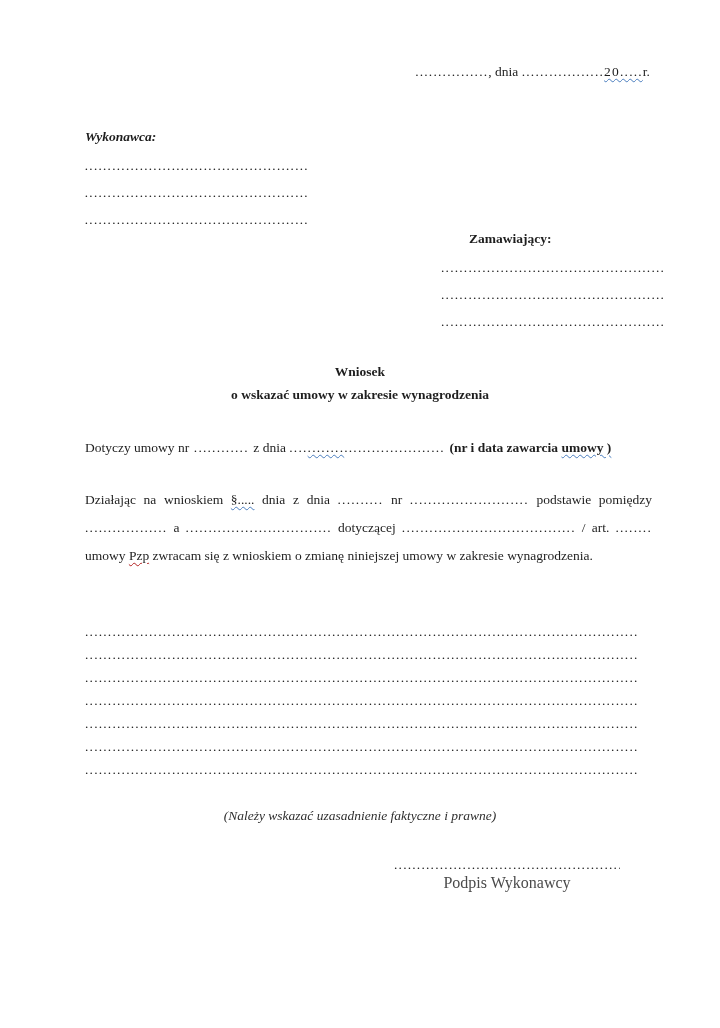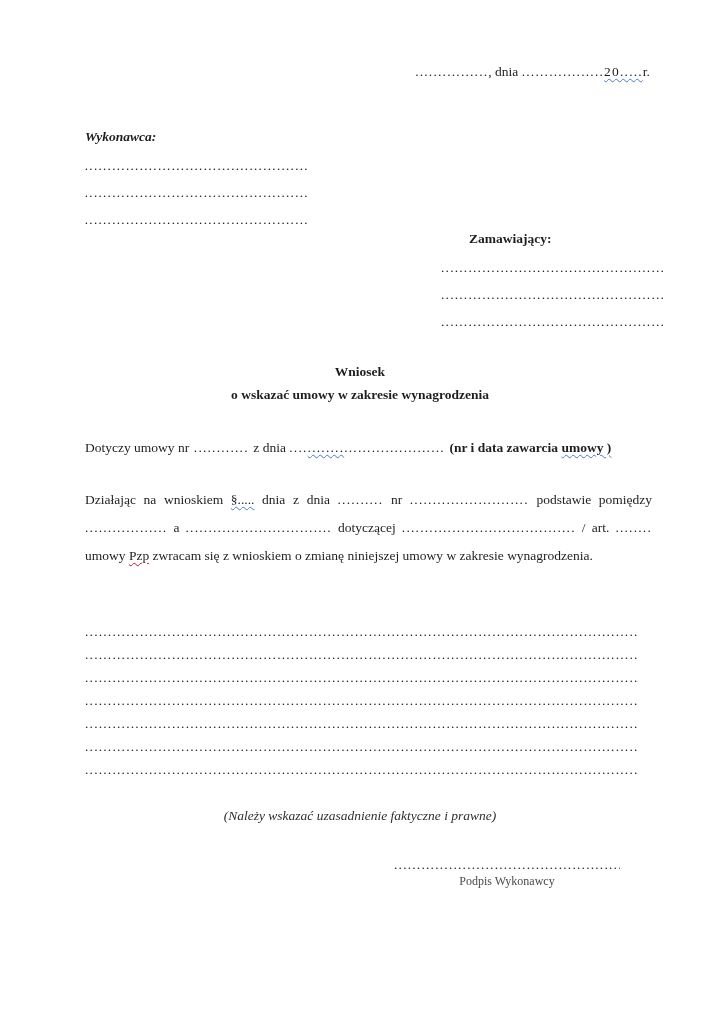--- a/index.html
+++ b/index.html
@@ -38,21 +38,21 @@
 
   .uzasadnienie-title{position:absolute;top:590px;left:0;width:720px;text-align:center;font-weight:bold;}
 
   .uzasadnienie-lines{position:absolute;top:620px;left:85px;width:555px;}
   .uzasadnienie-lines .fill-line{width:553px;height:23px;line-height:23px;}
 
   .note-line{position:absolute;top:796px;left:0;width:720px;text-align:center;font-style:italic;color:#2e2e2e;margin-top:12px;}
 
   .signature{position:absolute;top:857px;left:391px;width:232px;text-align:center;}
   .signature .fill-line{width:226px;height:15px;line-height:15px;margin:0 auto;}
-  .signature .sig-label{font-size:12px;color:#4a4a4a;margin-top:2px;}
+  .signature .sig-label{font-size:16px;color:#4a4a4a;margin-top:2px;}
 </style>
 </head>
 <body>
 
 <div class="page">
 
   <div class="date-line">
     <span class="dots">................</span><span>, dnia </span><span class="dots">..................</span><span class="dots wavy-blue">20.....</span><span>r.</span>
   </div>
 

